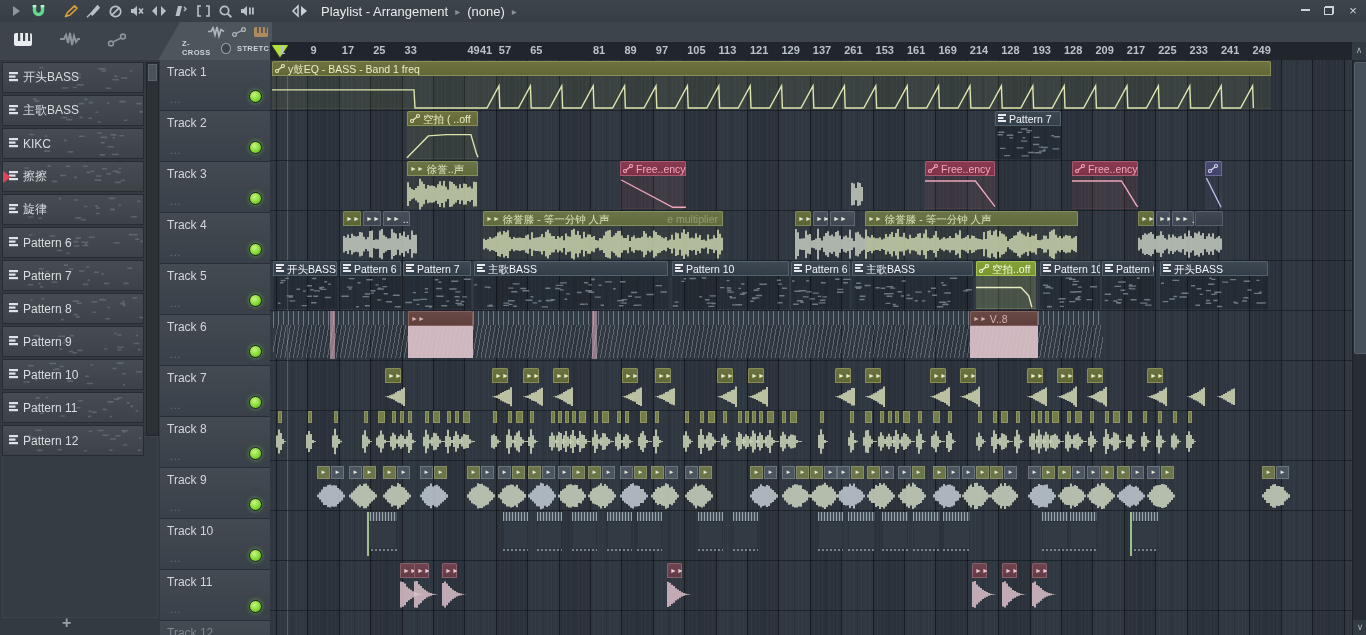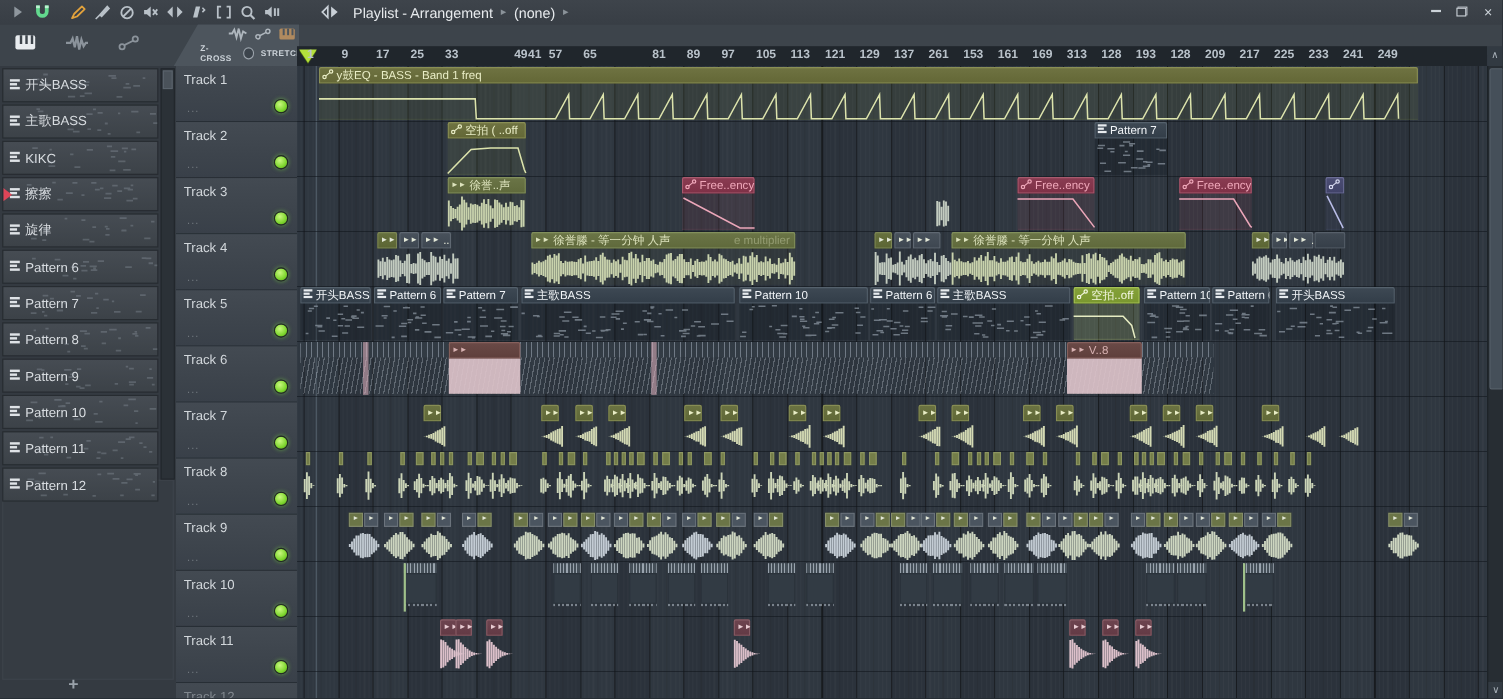--- a/index.html
+++ b/index.html
@@ -266,21 +266,21 @@
       <span class="tick" style="left: 385.8px;">97</span>
       <span class="tick" style="left: 417.2px;">105</span>
       <span class="tick" style="left: 448.6px;">113</span>
       <span class="tick" style="left: 480px;">121</span>
       <span class="tick" style="left: 511.4px;">129</span>
       <span class="tick" style="left: 542.8px;">137</span>
       <span class="tick" style="left: 574.2px;">261</span>
       <span class="tick" style="left: 605.6px;">153</span>
       <span class="tick" style="left: 637px;">161</span>
       <span class="tick" style="left: 668.4px;">169</span>
-      <span class="tick" style="left: 699.8px;">313</span>
+      <span class="tick" style="left: 699.8px;">214</span>
       <span class="tick" style="left: 731.2px;">128</span>
       <span class="tick" style="left: 762.6px;">193</span>
       <span class="tick" style="left: 794px;">128</span>
       <span class="tick" style="left: 825.4px;">209</span>
       <span class="tick" style="left: 856.8px;">217</span>
       <span class="tick" style="left: 888.2px;">225</span>
       <span class="tick" style="left: 919.6px;">233</span>
       <span class="tick" style="left: 951px;">241</span>
       <span class="tick" style="left: 982.4px;">249</span>
     </div>
@@ -497,21 +497,21 @@
       <div class="grow" style="top: 100px;"></div>
       <div class="grow" style="top: 150px;"></div>
       <div class="grow" style="top: 200px;"></div>
       <div class="grow" style="top: 250px;"></div>
       <div class="grow" style="top: 300px;"></div>
       <div class="grow" style="top: 350px;"></div>
       <div class="grow" style="top: 400px;"></div>
       <div class="grow" style="top: 450px;"></div>
       <div class="grow" style="top: 500px;"></div>
       <div class="grow" style="top: 550px;"></div>
-      <div class="clip" style="left: 20px; top: 1px; width: 999px; height: 48px;">
+      <div class="clip" style="left: 2px; top: 1px; width: 999px; height: 48px;">
         <div class="cbody" style="background: rgba(130, 140, 80, 0.14); box-shadow: rgba(130, 140, 80, 0.14) 0px -1px 0px inset;"></div>
         <svg width="999" height="33" style="position: absolute; left: 0px; top: 15px;">
           <polyline points="0.0,13.9 142.0,13.9 143.0,32.0 215.0,32.0 227.0,9.9 227.8,32.0 246.4,32.0 258.4,9.9 259.2,32.0 277.8,32.0 289.8,9.9 290.6,32.0 309.2,32.0 321.2,9.9 322.0,32.0 340.6,32.0 352.6,9.9 353.4,32.0 372.0,32.0 384.0,9.9 384.8,32.0 403.4,32.0 415.4,9.9 416.2,32.0 434.8,32.0 446.8,9.9 447.6,32.0 466.2,32.0 478.2,9.9 479.0,32.0 497.6,32.0 509.6,9.9 510.4,32.0 529.0,32.0 541.0,9.9 541.8,32.0 560.4,32.0 572.4,9.9 573.2,32.0 591.8,32.0 603.8,9.9 604.6,32.0 623.2,32.0 635.2,9.9 636.0,32.0 654.6,32.0 666.6,9.9 667.4,32.0 686.0,32.0 698.0,9.9 698.8,32.0 717.4,32.0 729.4,9.9 730.2,32.0 748.8,32.0 760.8,9.9 761.6,32.0 780.2,32.0 792.2,9.9 793.0,32.0 811.6,32.0 823.6,9.9 824.4,32.0 843.0,32.0 855.0,9.9 855.8,32.0 874.4,32.0 886.4,9.9 887.2,32.0 905.8,32.0 917.8,9.9 918.6,32.0 937.2,32.0 949.2,9.9 950.0,32.0 968.6,32.0 980.6,9.9 981.4,32.0" fill="none" stroke="#dce3ac" stroke-width="1.4"></polyline>
         </svg>
         <div class="chead" style="width: 999px; background: linear-gradient(rgb(111, 115, 66), rgb(99, 103, 54)); box-shadow: rgb(138, 143, 85) 0px 0px 0px 1px inset; color: rgb(233, 237, 198);">
           <span class="lk"><svg width="10" height="9">
               <circle cx="2" cy="7" r="1.5" fill="none" stroke="#e9edc6" stroke-width="1.1"></circle>
               <circle cx="8" cy="2" r="1.5" fill="none" stroke="#e9edc6" stroke-width="1.1"></circle>
               <line x1="3.2" y1="6" x2="6.8" y2="3" stroke="#e9edc6" stroke-width="1.1"></line>
             </svg></span>

